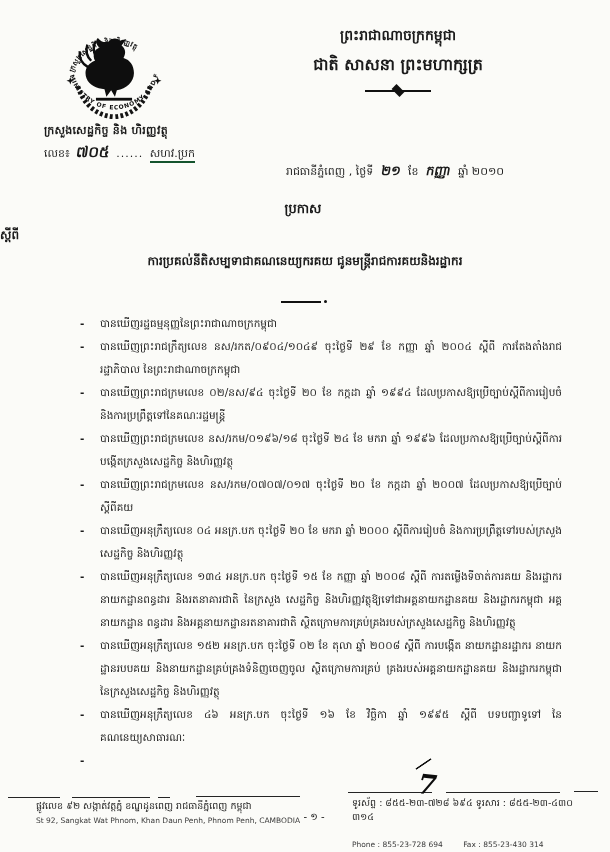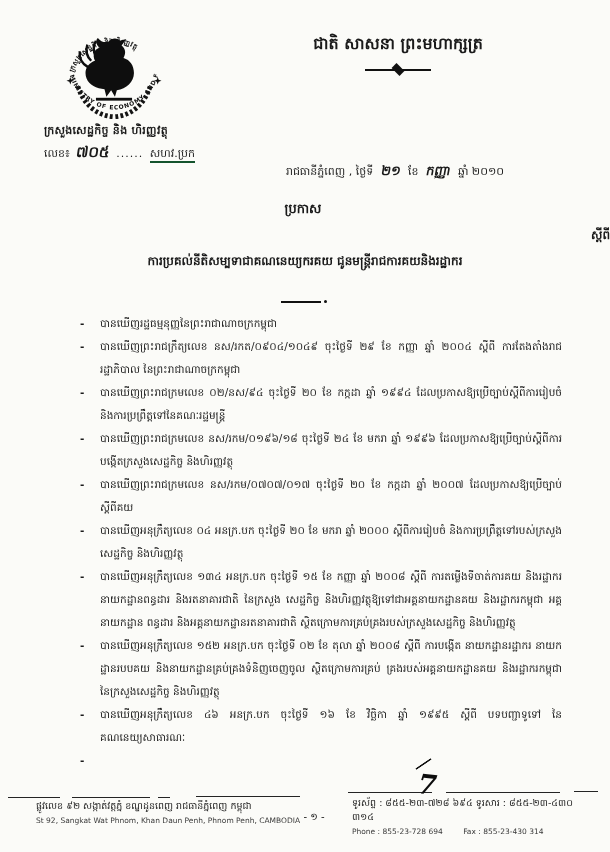--- a/index.html
+++ b/index.html
@@ -18,40 +18,40 @@
   .kingdom-block{position:absolute;left:248px;top:26px;width:300px;text-align:center;}
   .kingdom{font-size:14px;font-weight:bold;}
   .motto{font-size:16px;font-weight:bold;margin-top:7px;}
   .tassel{position:relative;width:66px;height:8px;margin:9px auto 0;}
   .tassel .bar{position:absolute;left:0;right:0;top:3px;border-top:2px solid #111;}
   .tassel .knot{position:absolute;left:50%;top:0;width:7px;height:7px;background:#111;transform:translateX(-50%) rotate(45deg) scaleX(1.6);}
   
   .date-line{position:absolute;left:228px;top:162px;width:334px;text-align:center;font-size:11px;white-space:nowrap;}
   .date-line .hand{font-weight:bold;font-size:13px;transform:skewX(-10deg);display:inline-block;margin:0 4px;}
   .heading-prakas{position:absolute;left:0;top:200px;width:606px;text-align:center;font-size:13px;font-weight:bold;}
-  .heading-stipi{position:absolute;left:0;top:227px;width:610px;text-align:right;font-size:12px;font-weight:bold;}
+  .heading-stipi{position:absolute;left:0;top:227px;width:610px;text-align:left;font-size:12px;font-weight:bold;}
   .doc-title{position:absolute;left:30px;top:253px;width:550px;text-align:center;font-size:12px;font-weight:bold;line-height:17px;}
   .title-divider{position:absolute;left:281px;top:300px;width:46px;height:4px;}
   .title-divider .bar{position:absolute;left:0;right:6px;top:1px;border-top:2px solid #111;}
   .title-divider .dot{position:absolute;right:0;top:0;width:3px;height:3px;background:#111;border-radius:50%;}
   
   .considerations{position:absolute;left:78px;top:312px;width:484px;height:482px;overflow:hidden;}
   .considerations ul{list-style:none;margin:0;padding:0;}
   .considerations li{position:relative;padding-left:22px;font-size:10.5px;line-height:23px;text-align:justify;}
   .considerations .bullet{position:absolute;left:2px;top:0;font-weight:bold;}
   .pen-stroke{position:absolute;left:414px;top:763px;width:19px;height:0;border-top:2.5px solid #101010;transform:rotate(-34deg);border-radius:2px;}
   
   .rule{position:absolute;border-top:1.6px solid #242424;height:0;}
   .footer-left{position:absolute;left:36px;top:800px;width:280px;}
   .footer-left .kh{font-size:9.5px;}
   .footer-left .en{font-size:7.5px;color:#3a3a3a;margin-top:2px;}
   .footer-center{position:absolute;left:282px;top:810px;width:64px;text-align:center;font-size:10px;}
   .footer-right{position:absolute;left:352px;top:797px;width:230px;}
   .footer-right .kh{font-size:9.5px;}
-  .footer-right .en{font-size:7.5px;color:#3a3a3a;margin-top:2px;}
+  .footer-right .en{font-size:7.5px;color:#3a3a3a;margin-top:15px;}
   .footer-right .en .fax{margin-left:18px;}
   .hand-seven{
     position:absolute;left:418px;top:772px;font-size:27px;line-height:26px;
     font-family:"DejaVu Serif",serif;font-style:italic;font-weight:bold;
     transform:rotate(6deg);color:#0c0c0c;
   }
   .seal-arc-top{font-size:7px;font-weight:bold;letter-spacing:.5px;}
   .seal-arc-bottom{font-size:6.3px;font-weight:bold;letter-spacing:.8px;}
 </style>
 </head>
@@ -88,20 +88,21 @@
 
   <div class="ministry-line">ក្រសួងសេដ្ឋកិច្ច និង ហិរញ្ញវត្ថុ</div>
   <div class="ref-line">
     <span>លេខ៖</span>
     <span class="hand-num">៧០៥</span>
     <span class="dots">......</span>
     <span class="suffix">សហវ.ប្រក</span>
   </div>
 
   <div class="kingdom-block">
+    <div class="kingdom">ព្រះរាជាណាចក្រកម្ពុជា</div>
     <div class="motto">ជាតិ សាសនា ព្រះមហាក្សត្រ</div>
     <div class="tassel">
       <span class="bar"></span>
       <span class="knot"></span>
     </div>
   </div>
 
   <div class="date-line">
     <span>រាជធានីភ្នំពេញ , ថ្ងៃទី</span>
     <span class="hand">២១</span>

